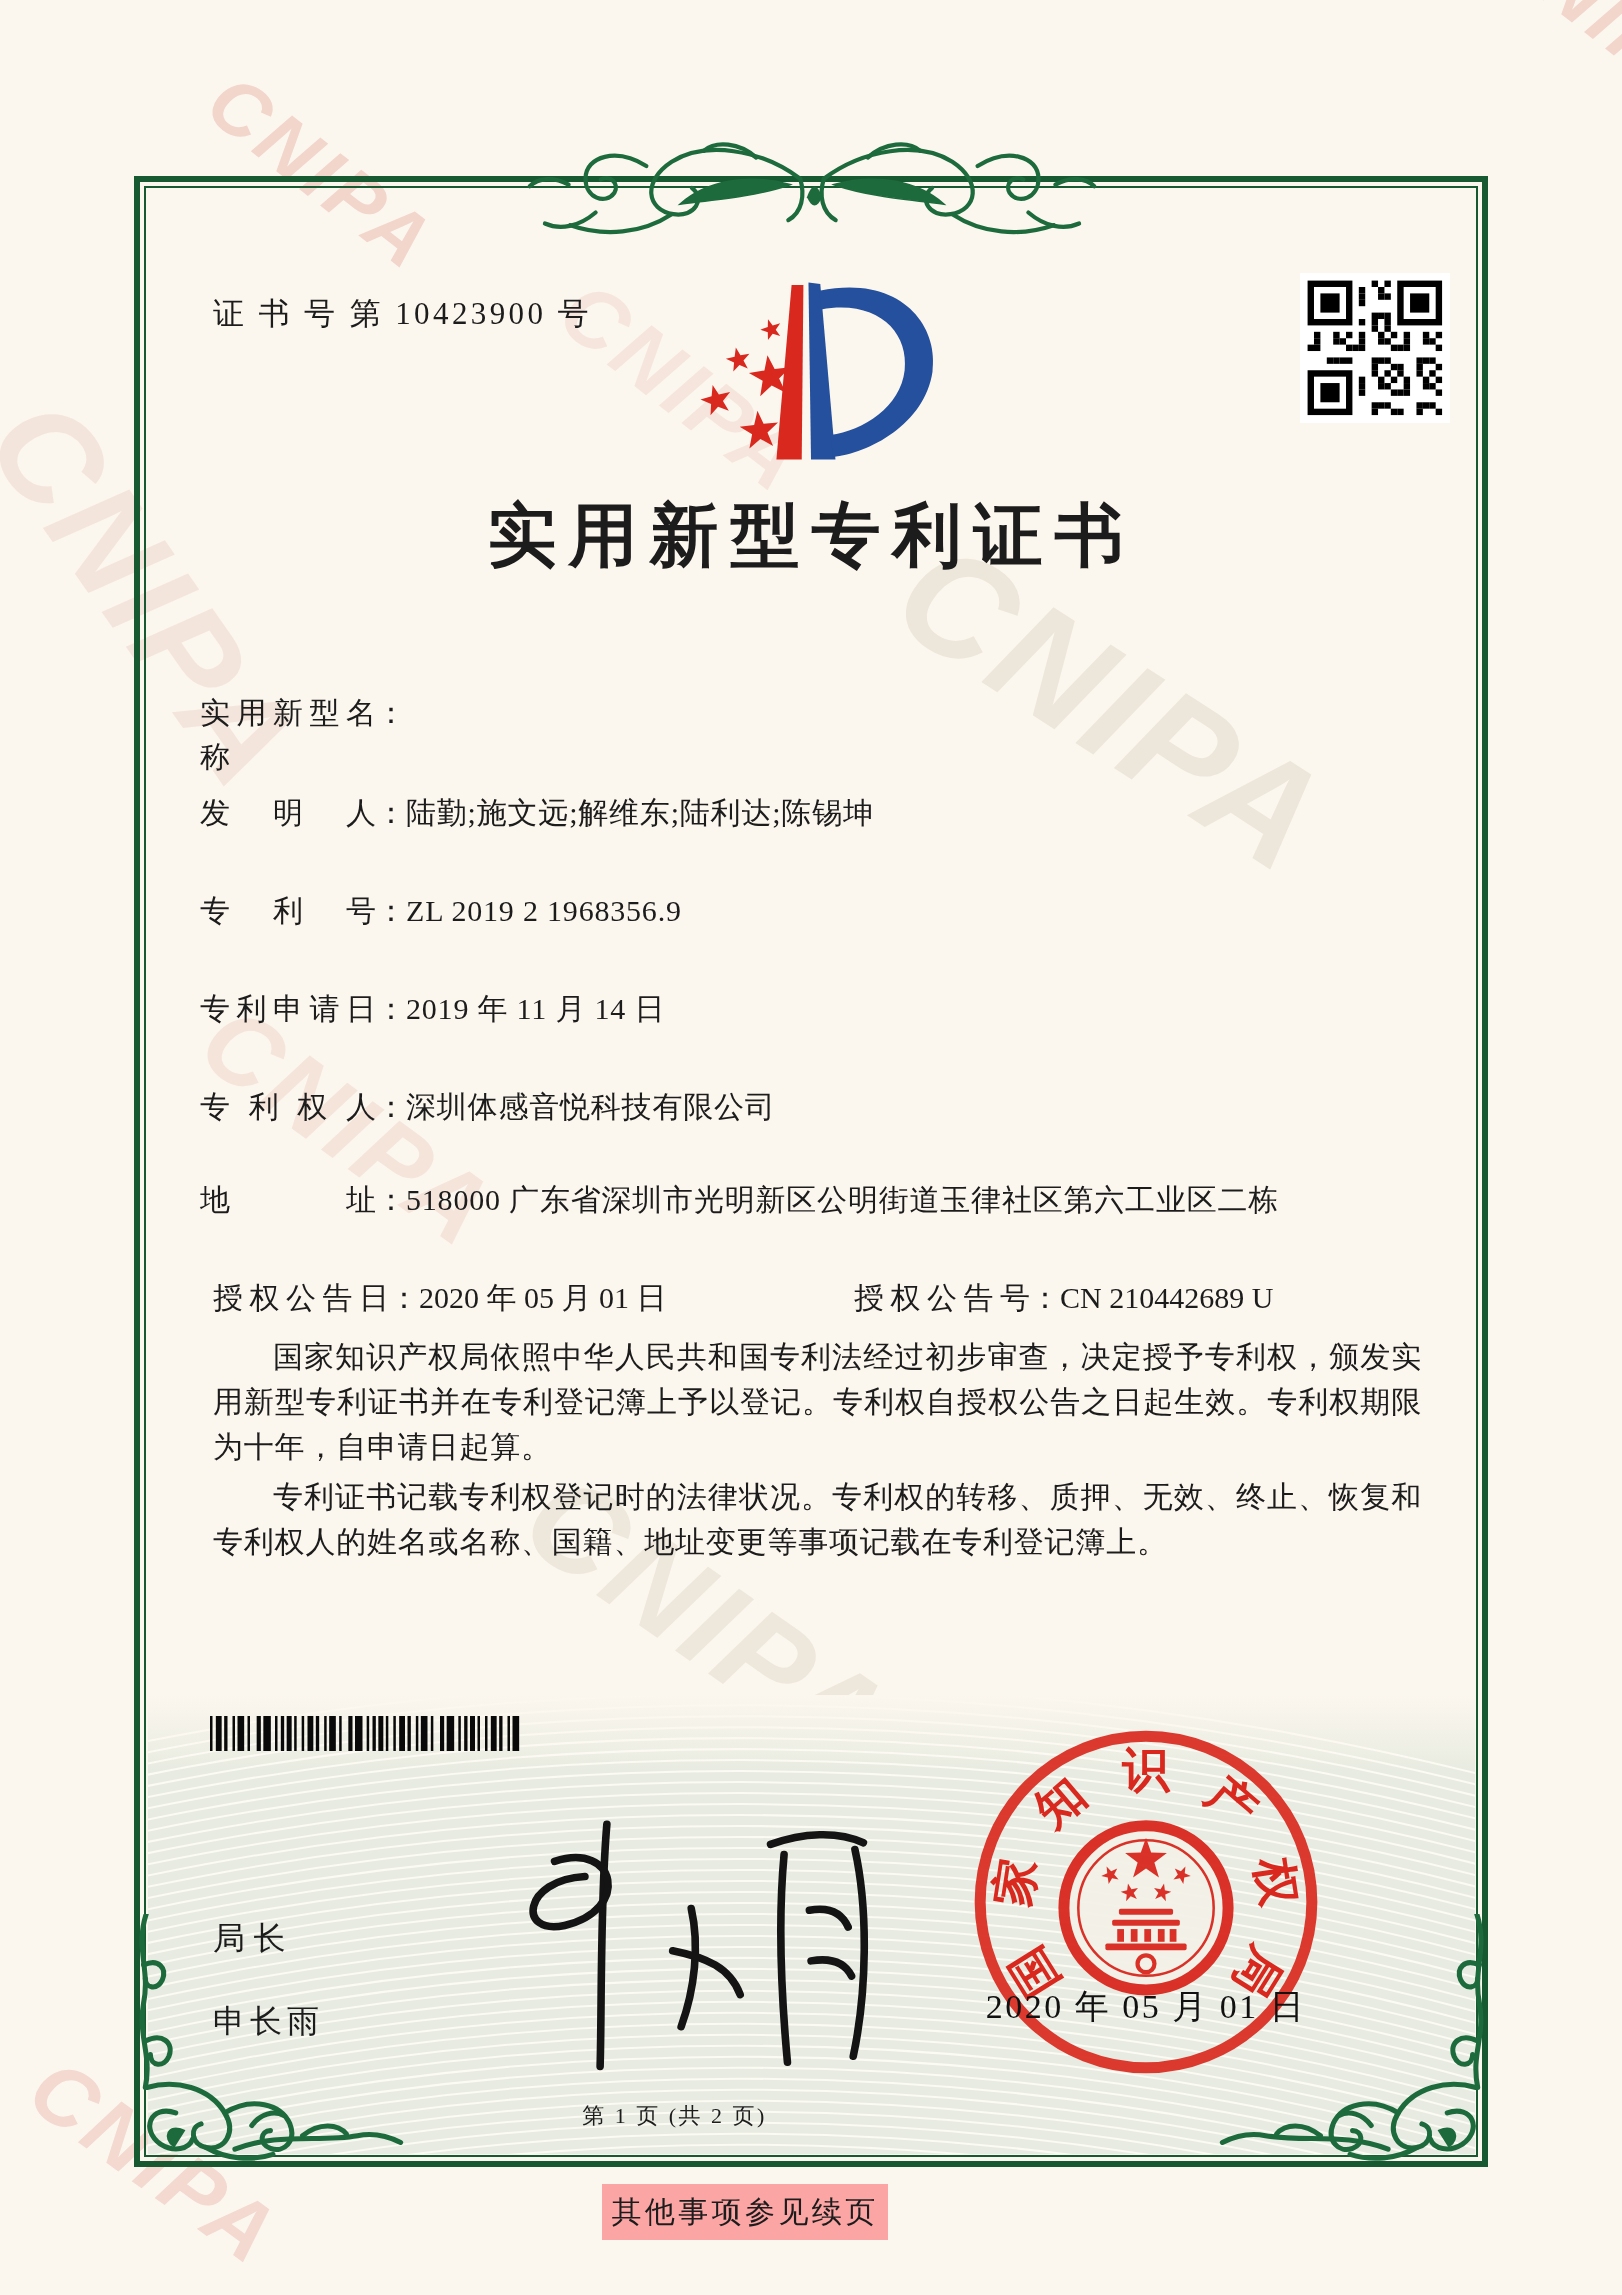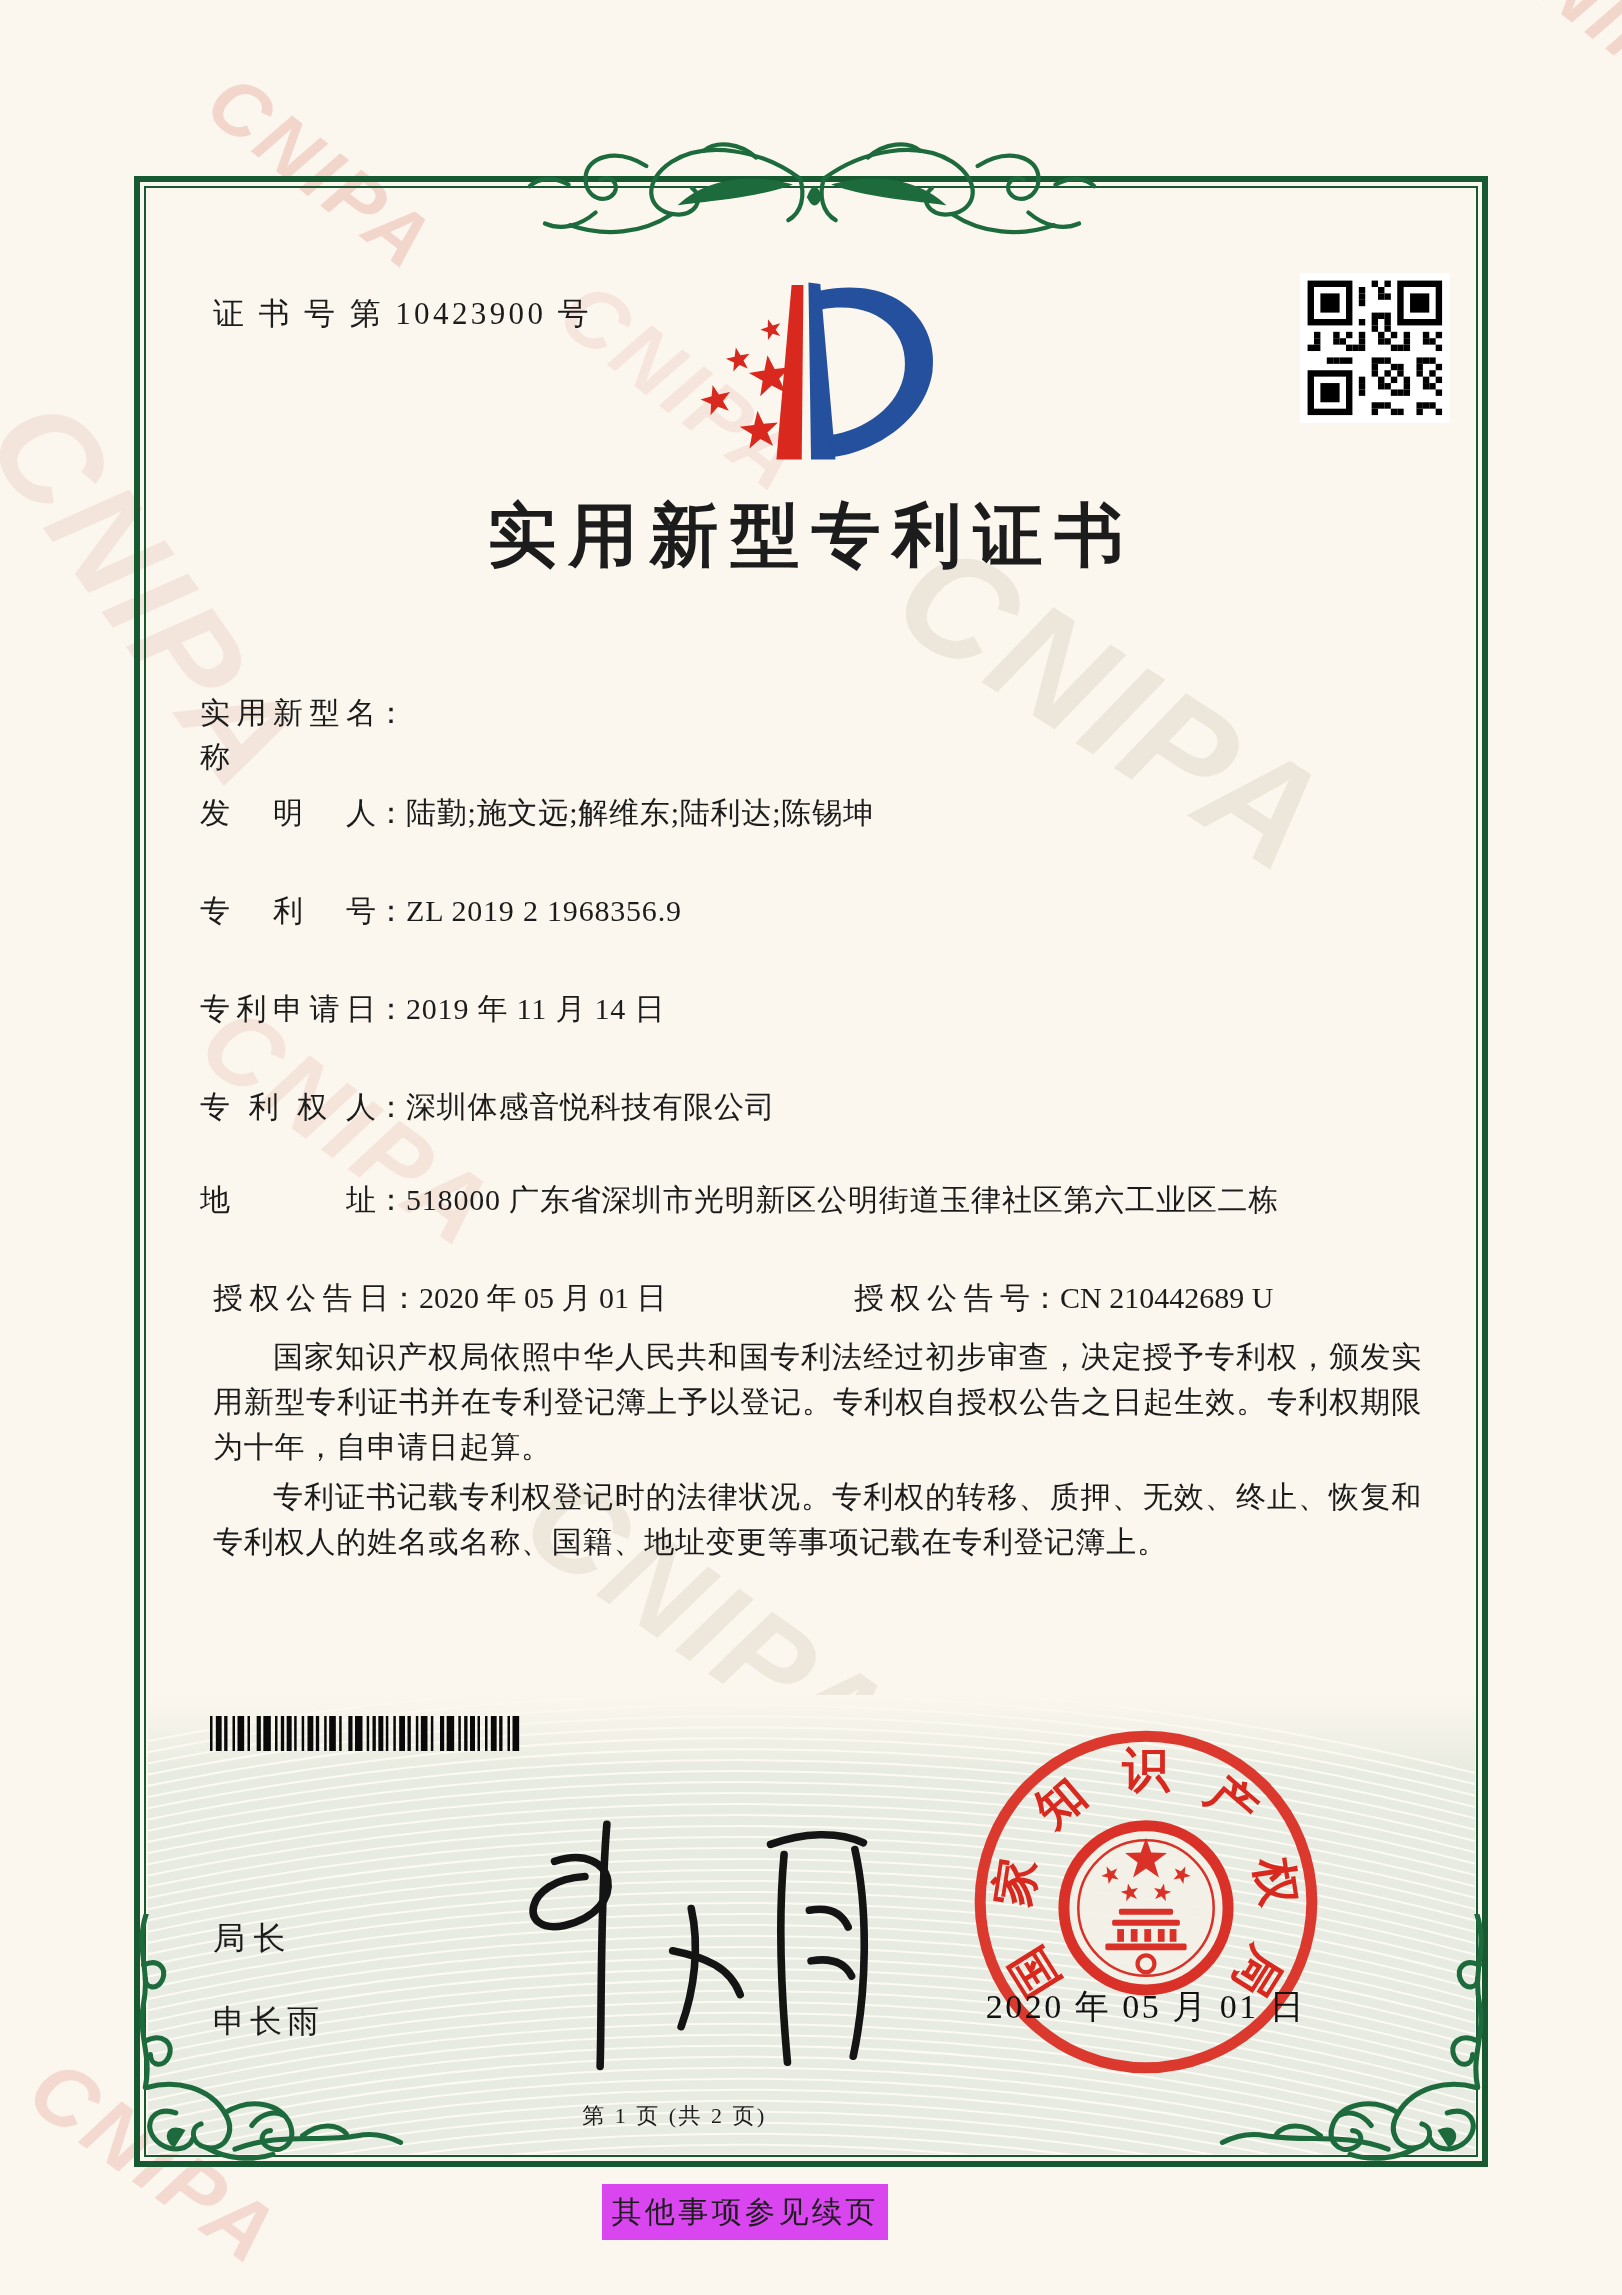--- a/index.html
+++ b/index.html
@@ -49,21 +49,21 @@
     text-align:justify; letter-spacing:0.8px;}
   
   .barcode{position:absolute; left:208px; top:1716px; z-index:3;}
   .sig-title{position:absolute; left:213px; top:1917px; font-size:32px; letter-spacing:8.5px; z-index:3;}
   .sig-name{position:absolute; left:213px; top:2000px; font-size:32px; letter-spacing:5px; z-index:3;}
   .signature{position:absolute; left:473px; top:1809px; z-index:3;}
   .seal{position:absolute; left:970px; top:1726px; z-index:3;}
   .sealdate{position:absolute; left:945px; top:1984px; width:402px; text-align:center;
     font-size:34px; letter-spacing:2.5px; z-index:4; color:#111;}
   .pagenum{position:absolute; left:0; top:2101px; width:1349px; text-align:center; font-size:22px; z-index:3; letter-spacing:2.5px;}
-  .contstrip{position:absolute; left:602px; top:2184px; width:286px; height:56px; background:#d946ef;
+  .contstrip{position:absolute; left:602px; top:2184px; width:286px; height:56px; background:#fca5a5;
     text-align:center; font-size:30px; line-height:56px; letter-spacing:3.4px; z-index:3;}
   .orn{position:absolute; z-index:5; pointer-events:none;}
 </style>
 </head>
 <body>
 
 <div class="page">
 
   <div class="wm" style="left:190px; top:127px; font-size:78px; color:rgba(226,158,148,.38); transform:rotate(38deg);">CNIPA</div>
   <div class="wm" style="left:1475px; top:-30px; font-size:78px; color:rgba(226,158,148,.38); transform:rotate(38deg);">CNIPA</div>

